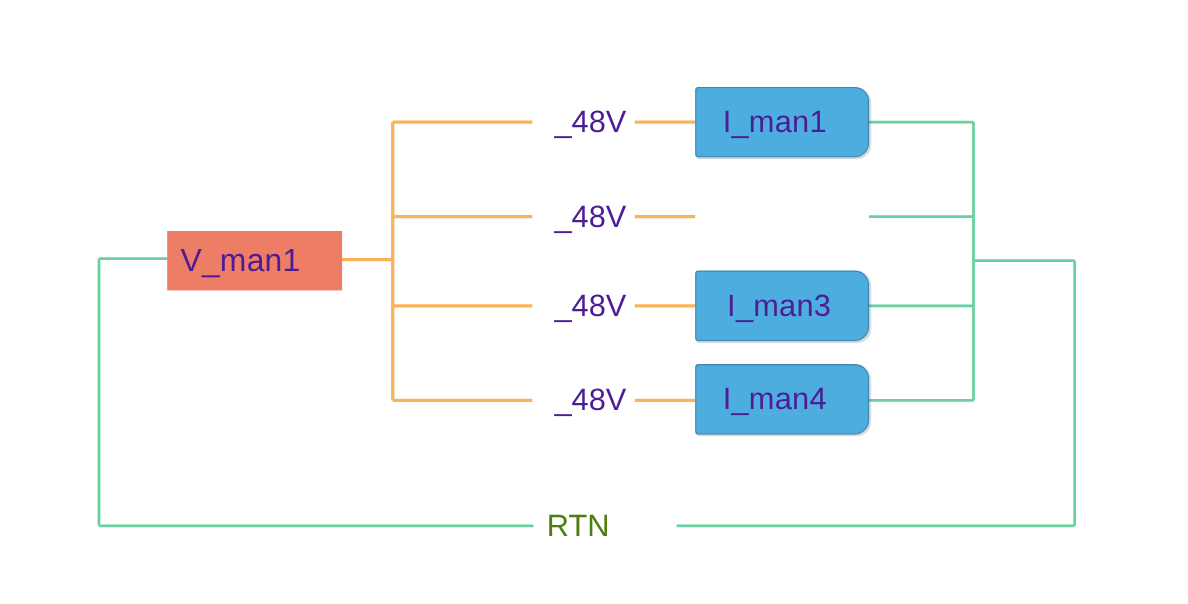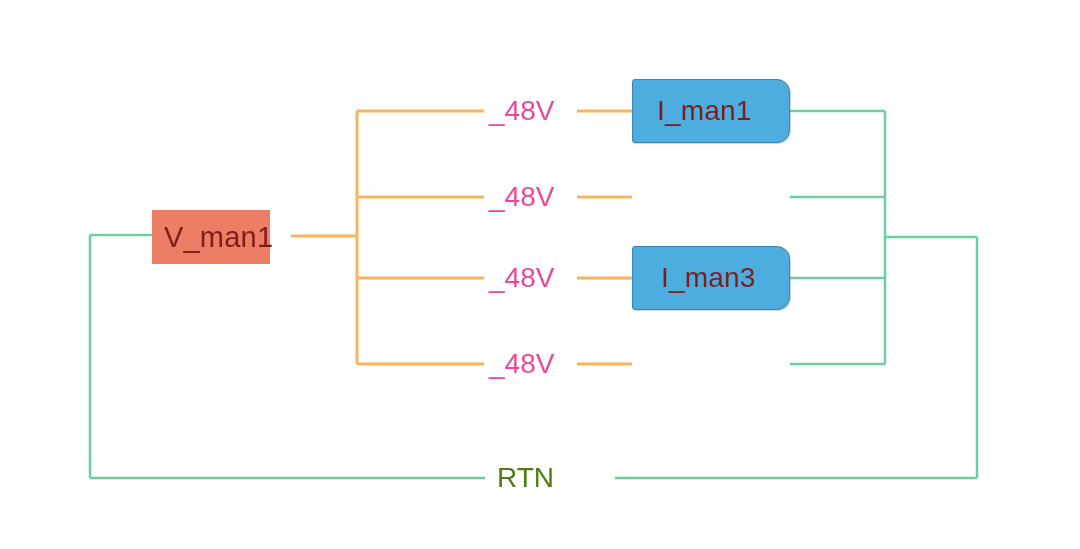--- a/index.html
+++ b/index.html
@@ -23,28 +23,28 @@
     left: 0;
     top: 0;
     width: 1080px;
     height: 549px;
   }
   .node-box {
     position: absolute;
     box-sizing: border-box;
     display: flex;
     align-items: center;
-    color: #7f1d1d;
+    color: #4c1d95;
     white-space: nowrap;
     letter-spacing: 0.2px;
   }
   .node-source {
     left: 152px;
     top: 210px;
-    width: 118px;
+    width: 159px;
     height: 54px;
     background: #ED7D64;
     font-size: 29px;
     padding-left: 12px;
   }
   .node-load {
     left: 632px;
     width: 158px;
     height: 64px;
     background: #4DADDE;
@@ -58,22 +58,22 @@
   .node-load-2 { top: 164px; }
   .node-load-3 { top: 246px; padding-left: 28px; }
   .node-load-4 { top: 331px; }
 
   .wire-label {
     position: absolute;
     white-space: nowrap;
     font-size: 28px;
   }
   .label-48v {
-    left: 489px;
-    color: #ec4899;
+    left: 504px;
+    color: #4c1d95;
     transform: translateY(-50%);
   }
   .label-48v-1 { top: 111px; }
   .label-48v-2 { top: 197px; }
   .label-48v-3 { top: 278px; }
   .label-48v-4 { top: 364px; }
   .label-rtn {
     left: 497px;
     top: 478px;
     color: #4d7c0f;
@@ -119,20 +119,23 @@
   <div class="node-box node-source">
     <span>V_man1</span>
   </div>
 
   <div class="node-box node-load node-load-1">
     <span>I_man1</span>
   </div>
   <div class="node-box node-load node-load-3">
     <span>I_man3</span>
   </div>
+  <div class="node-box node-load node-load-4">
+    <span>I_man4</span>
+  </div>
 
   <div class="wire-label label-48v label-48v-1">_48V</div>
   <div class="wire-label label-48v label-48v-2">_48V</div>
   <div class="wire-label label-48v label-48v-3">_48V</div>
   <div class="wire-label label-48v label-48v-4">_48V</div>
 
   <div class="wire-label label-rtn">RTN</div>
 
 </div>
 

